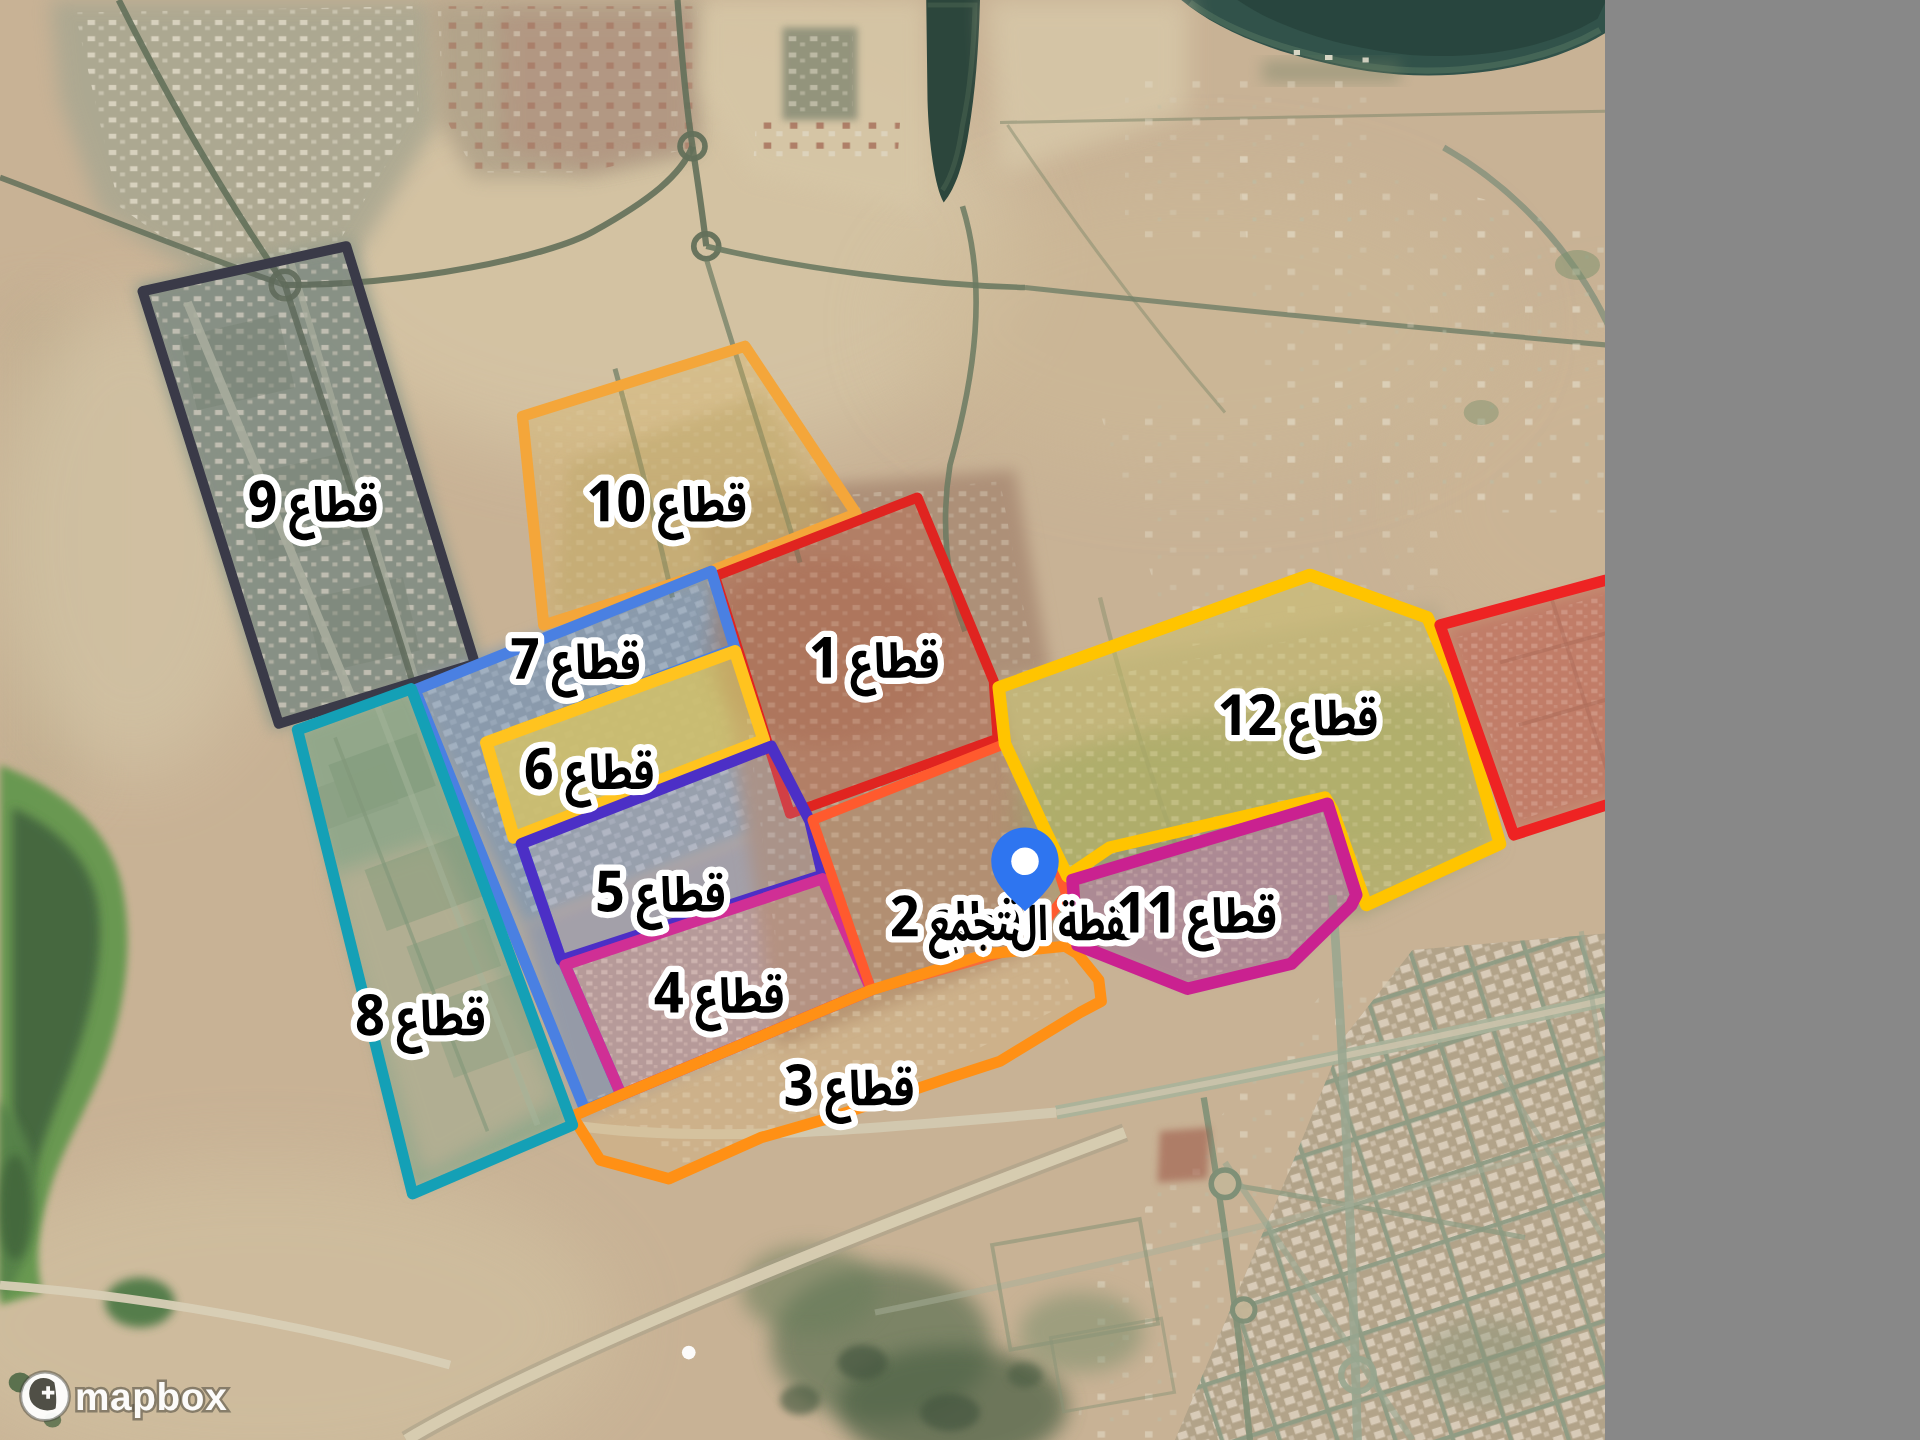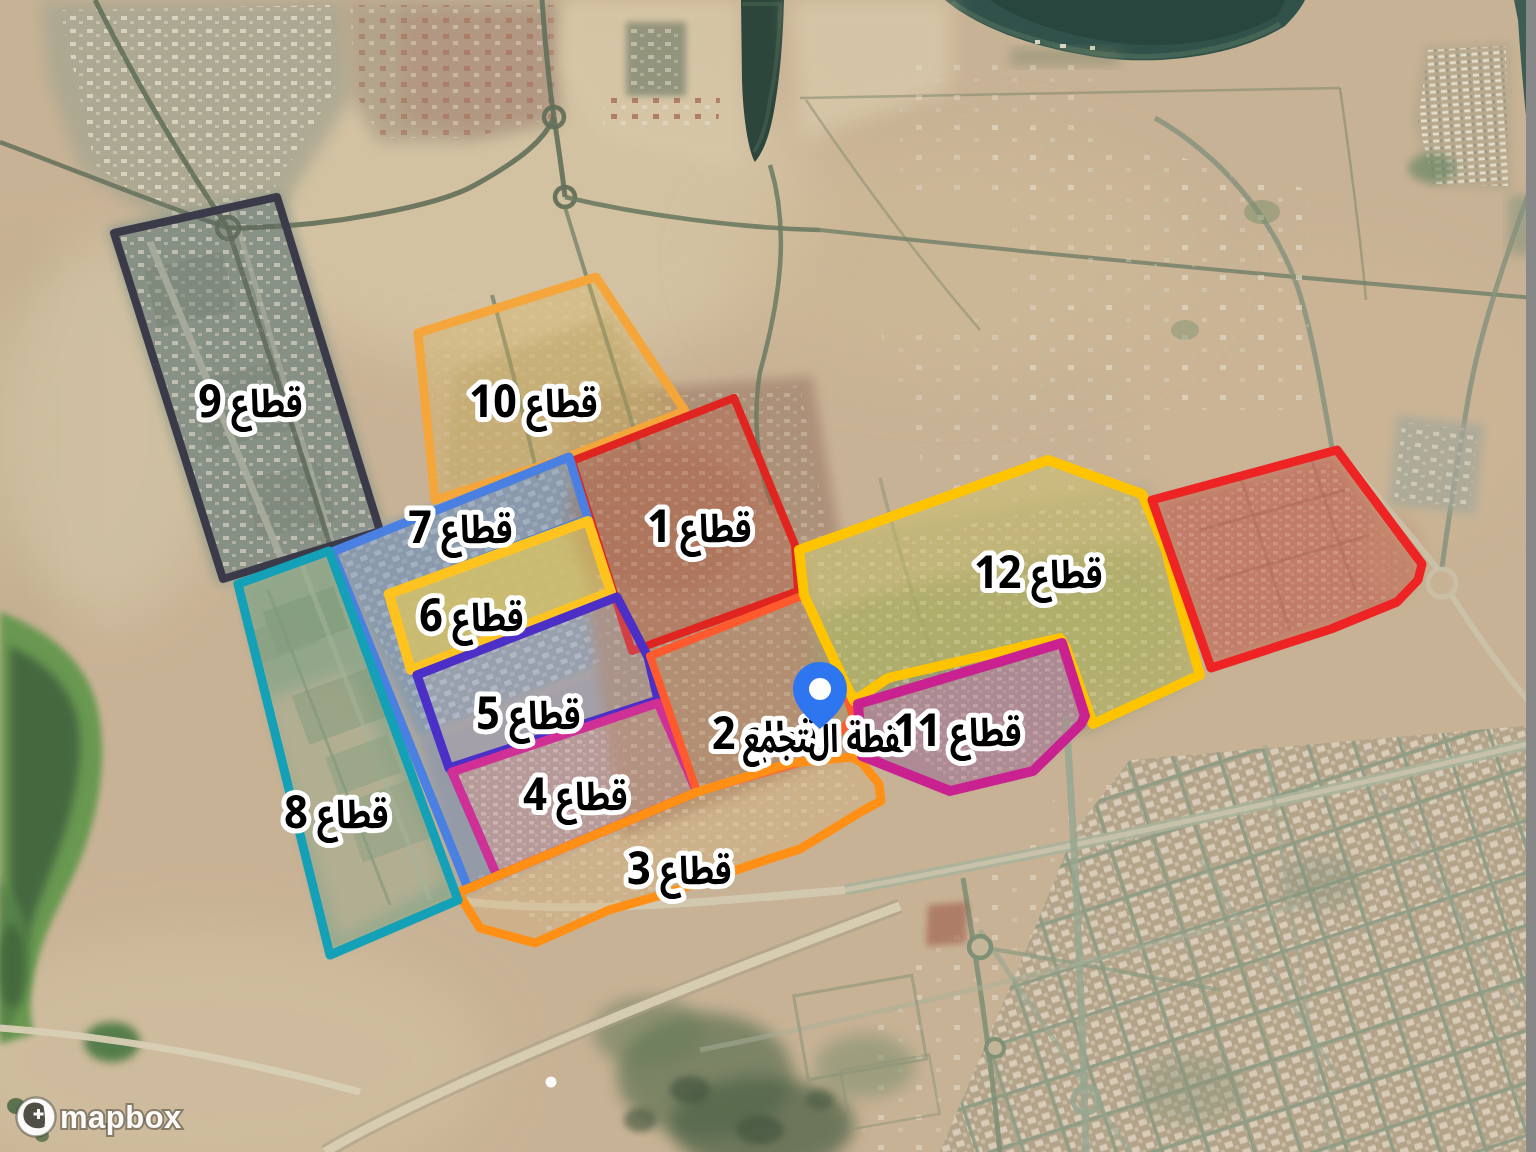--- a/index.html
+++ b/index.html
@@ -1,15 +1,15 @@
 <!DOCTYPE html>
 <html><head><meta charset="utf-8">
 <style>
 html,body{margin:0;padding:0;background:#888}
-#map{position:relative;width:1526px;height:1152px;overflow:hidden;font-family:"Liberation Sans",sans-serif}
+#map{position:relative;width:1284px;height:1152px;overflow:hidden;font-family:"Liberation Sans",sans-serif}
 .hal use{fill:#fff;stroke:#fff;stroke-width:10;stroke-linejoin:round;stroke-linecap:round}
 .ink use{fill:#000}
 </style></head><body>
 <div id="map">
 <svg width="1536" height="1152" viewBox="0 0 1536 1152">
 <defs>
 <filter id="b3" x="-20%" y="-20%" width="140%" height="140%">
           <feGaussianBlur stdDeviation="3"></feGaussianBlur>
         </filter>
 <filter id="b4" x="-20%" y="-20%" width="140%" height="140%">

